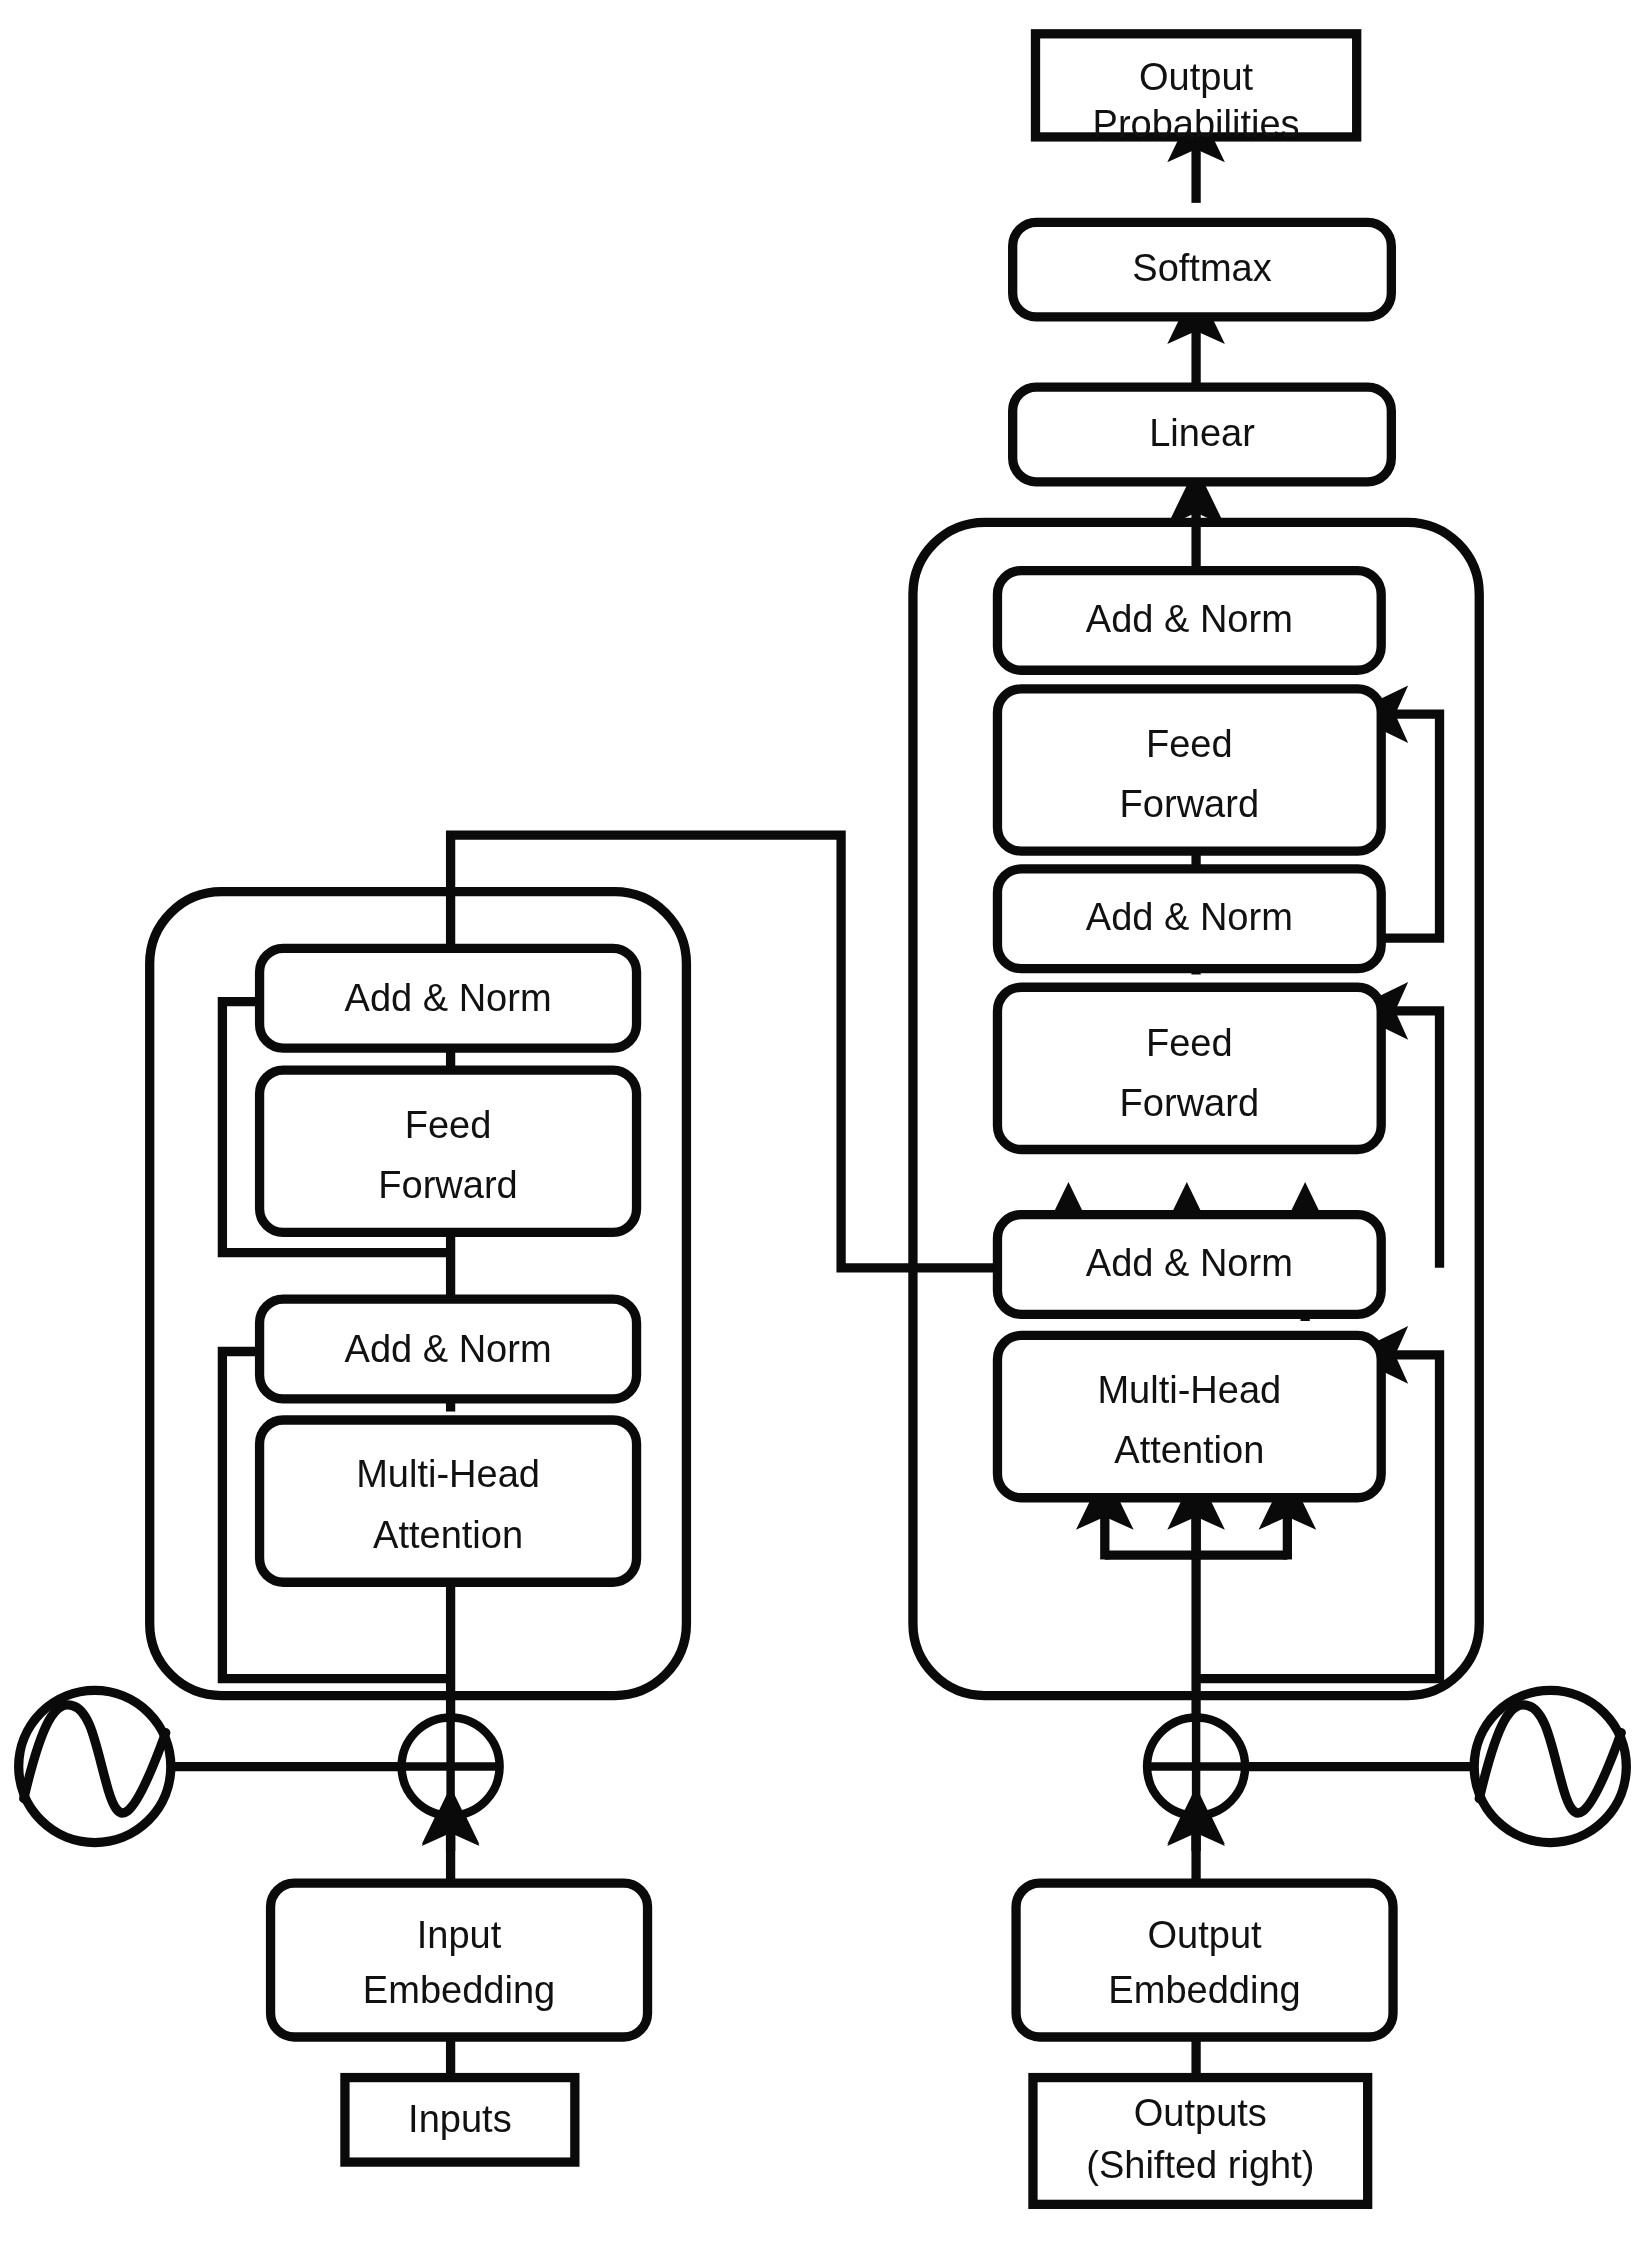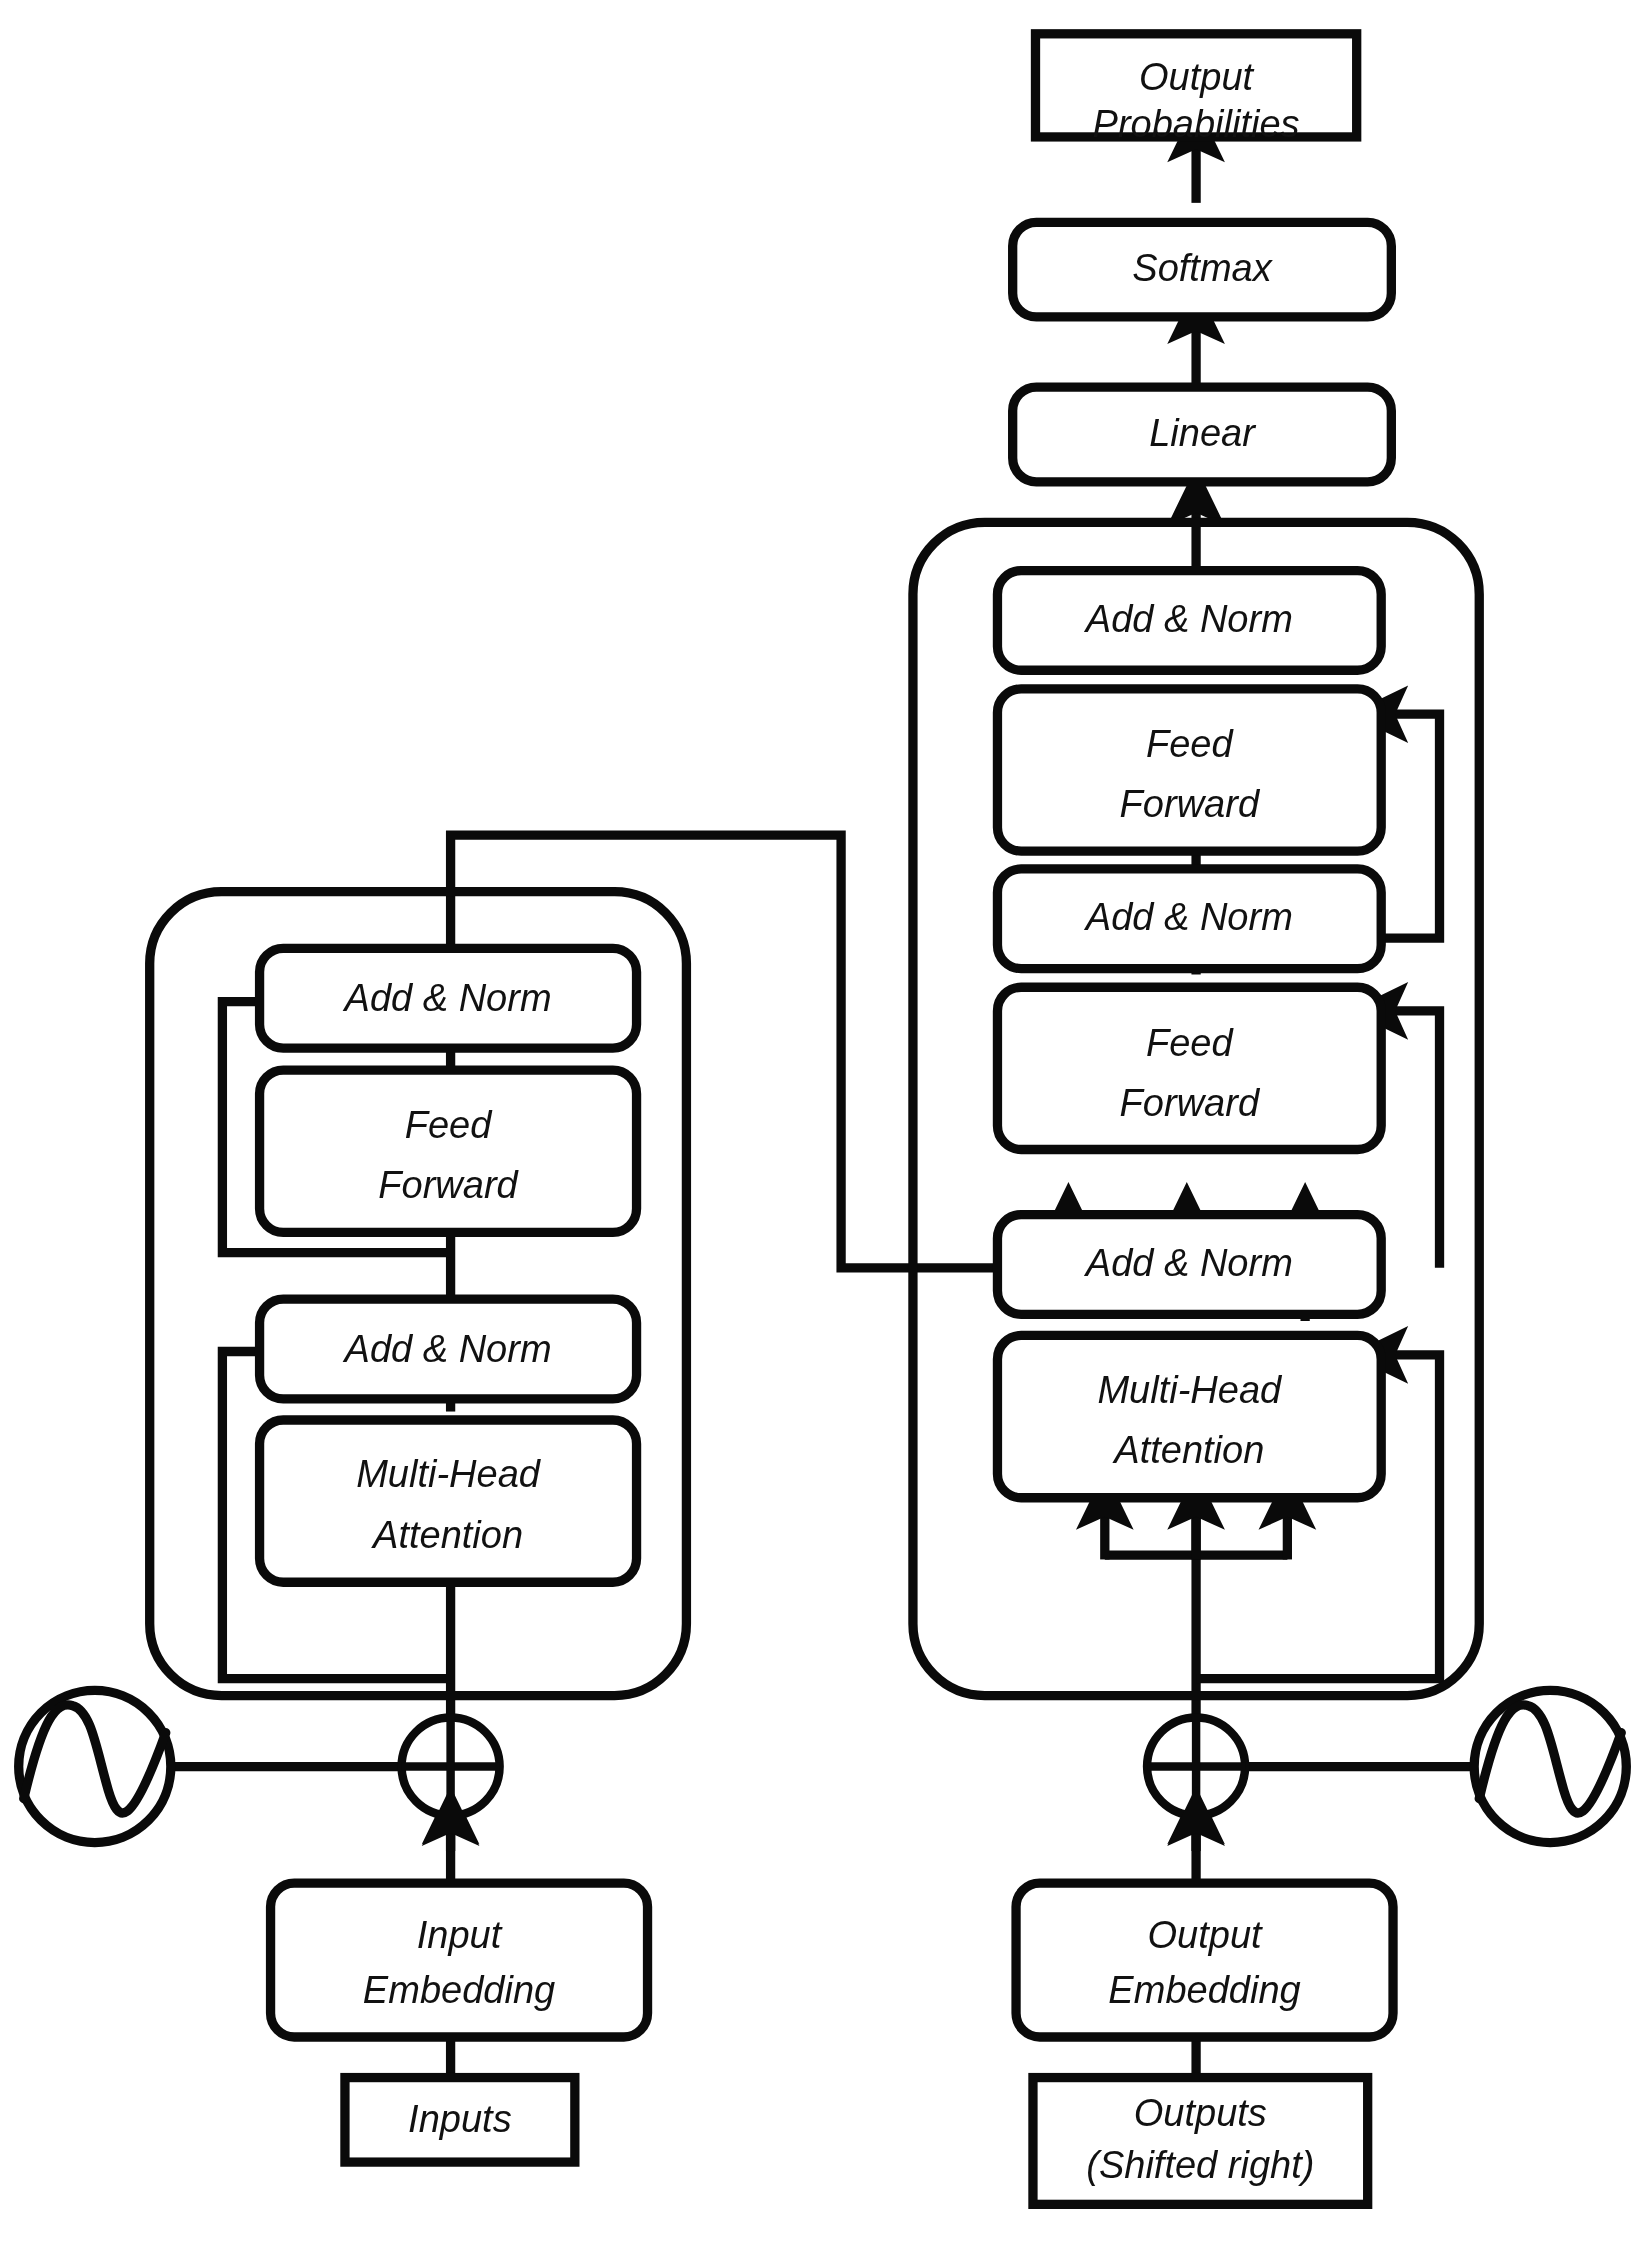--- a/index.html
+++ b/index.html
@@ -1,17 +1,17 @@
 <!DOCTYPE html>
 <html style="font-size:13.5px"><head>
 <meta charset="utf-8">
 <style>
   html,body{margin:0;padding:0;background:#ffffff;}
   body{font-family:"Liberation Sans","DejaVu Sans",sans-serif;}
-  #stage{position:relative;width:1645px;height:2250px;background:#fff;overflow:hidden;font-style:italic;}
+  #stage{position:relative;width:1645px;height:2250px;background:#fff;overflow:hidden;}
   svg#diagram{position:absolute;left:0;top:0;width:1645px;height:2250px;display:block;}
   .sq-box{fill:#ffffff;stroke:#0a0a0a;stroke-width:11;}
   .rr-box{fill:#ffffff;stroke:#0a0a0a;stroke-width:11;}
   .container{fill:none;stroke:#0a0a0a;stroke-width:11;}
   .wire{fill:none;stroke:#0a0a0a;stroke-width:11;stroke-linecap:butt;stroke-linejoin:miter;}
   .pe-circle{fill:#ffffff;stroke:#0a0a0a;stroke-width:11;}
   .pe-wave{fill:none;stroke:#0a0a0a;stroke-width:11;stroke-linecap:round;stroke-linejoin:round;}
   .plus-circle{fill:#ffffff;stroke:#0a0a0a;stroke-width:10;}
   .plus-bar{stroke:#0a0a0a;stroke-width:10;stroke-linecap:butt;}
   text.lbl{font-family:"Liberation Sans","DejaVu Sans",sans-serif;

